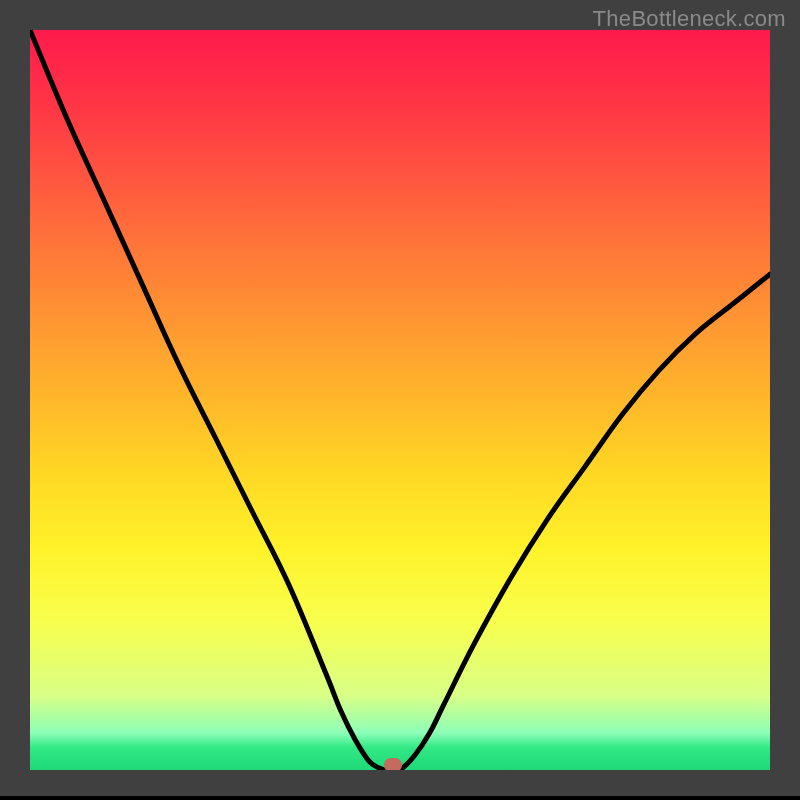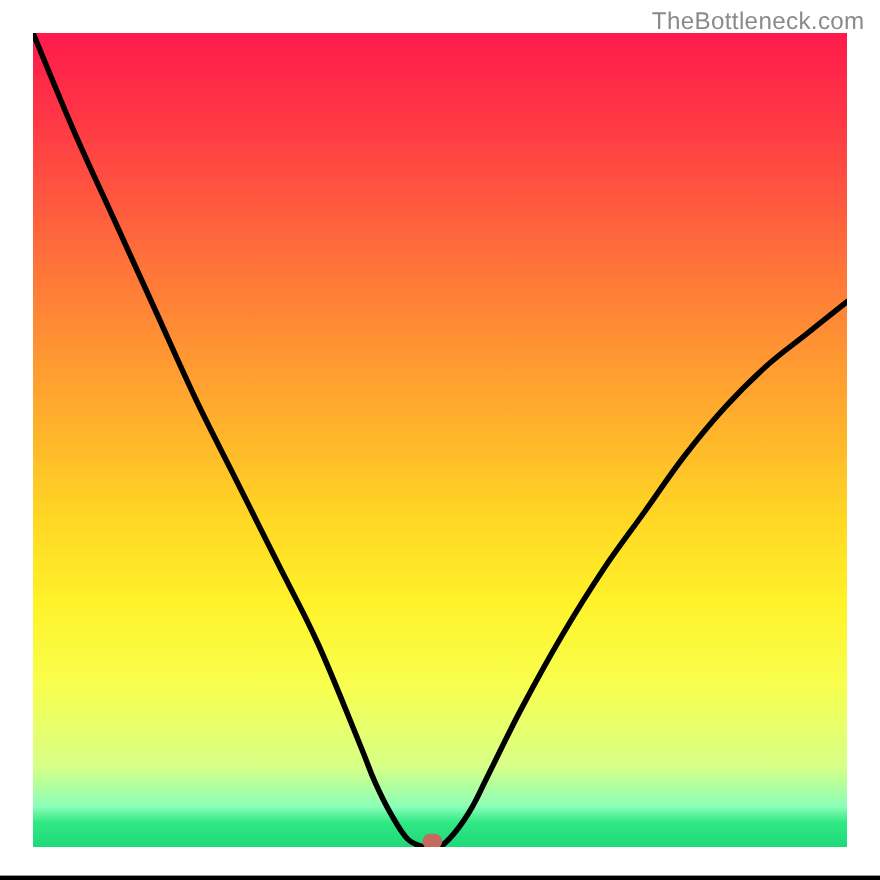--- a/index.html
+++ b/index.html
@@ -10,21 +10,21 @@
     overflow: hidden;
     background: #000;
     font-family: Arial, Helvetica, sans-serif;
   }
   .frame {
     position: absolute;
     left: 0;
     top: 0;
     width: 800px;
     height: 796px;
-    background: #ffffff;
+    background: #404040;
   }
   .plot {
     position: absolute;
     left: 30px;
     top: 30px;
     width: 740px;
     height: 740px;
     overflow: hidden;
   }
   .gradient {

